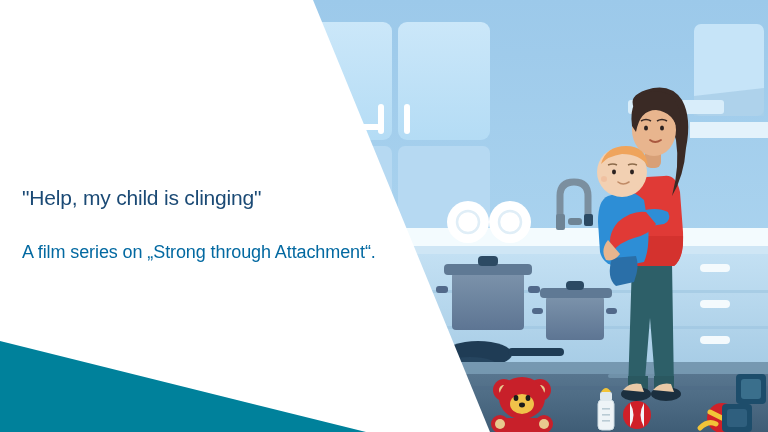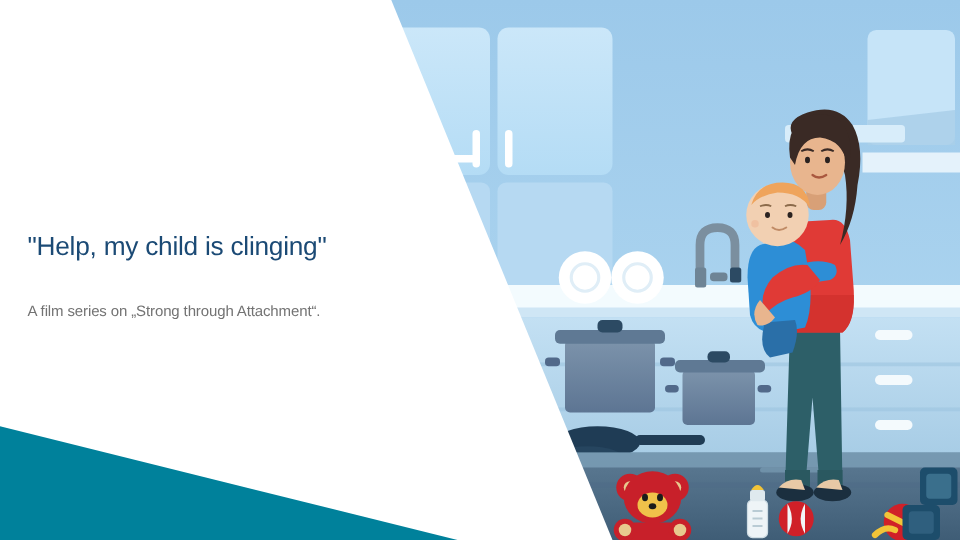--- a/index.html
+++ b/index.html
@@ -27,23 +27,23 @@
   #headline {
     font-size:21px;
     font-weight:400;
     color:#1b4a75;
     letter-spacing:-0.2px;
     line-height:1.15;
     white-space:nowrap;
   }
   #subline {
     margin-top:32px;
-    font-size:12px;
+    font-size:18px;
     font-weight:400;
-    color:#737373;
+    color:#0369a1;
     letter-spacing:-0.1px;
     line-height:1.2;
     white-space:nowrap;
   }
 </style>
 </head>
 <body>
 
 <div id="stage">
 

